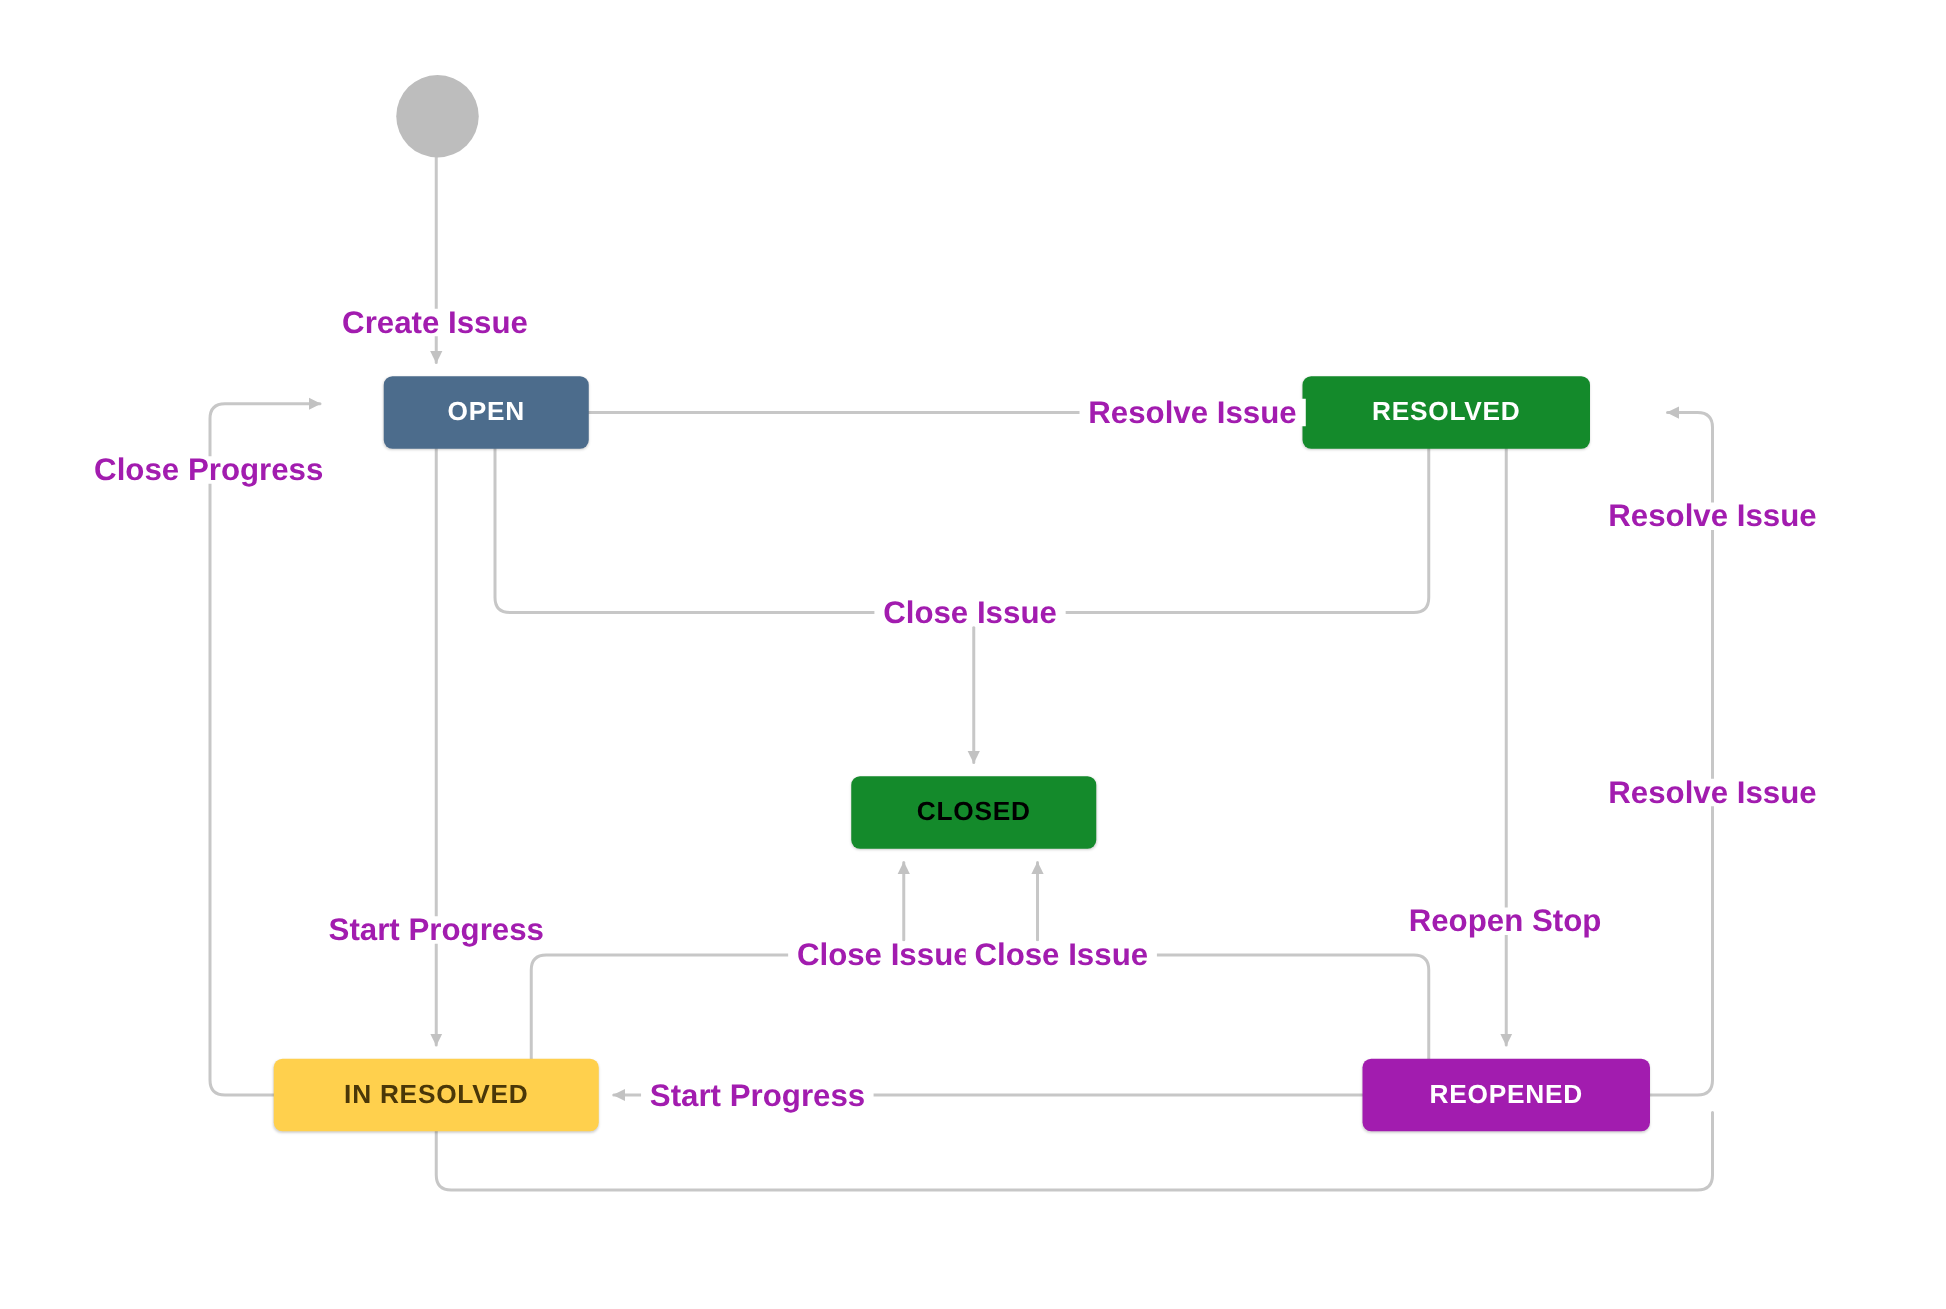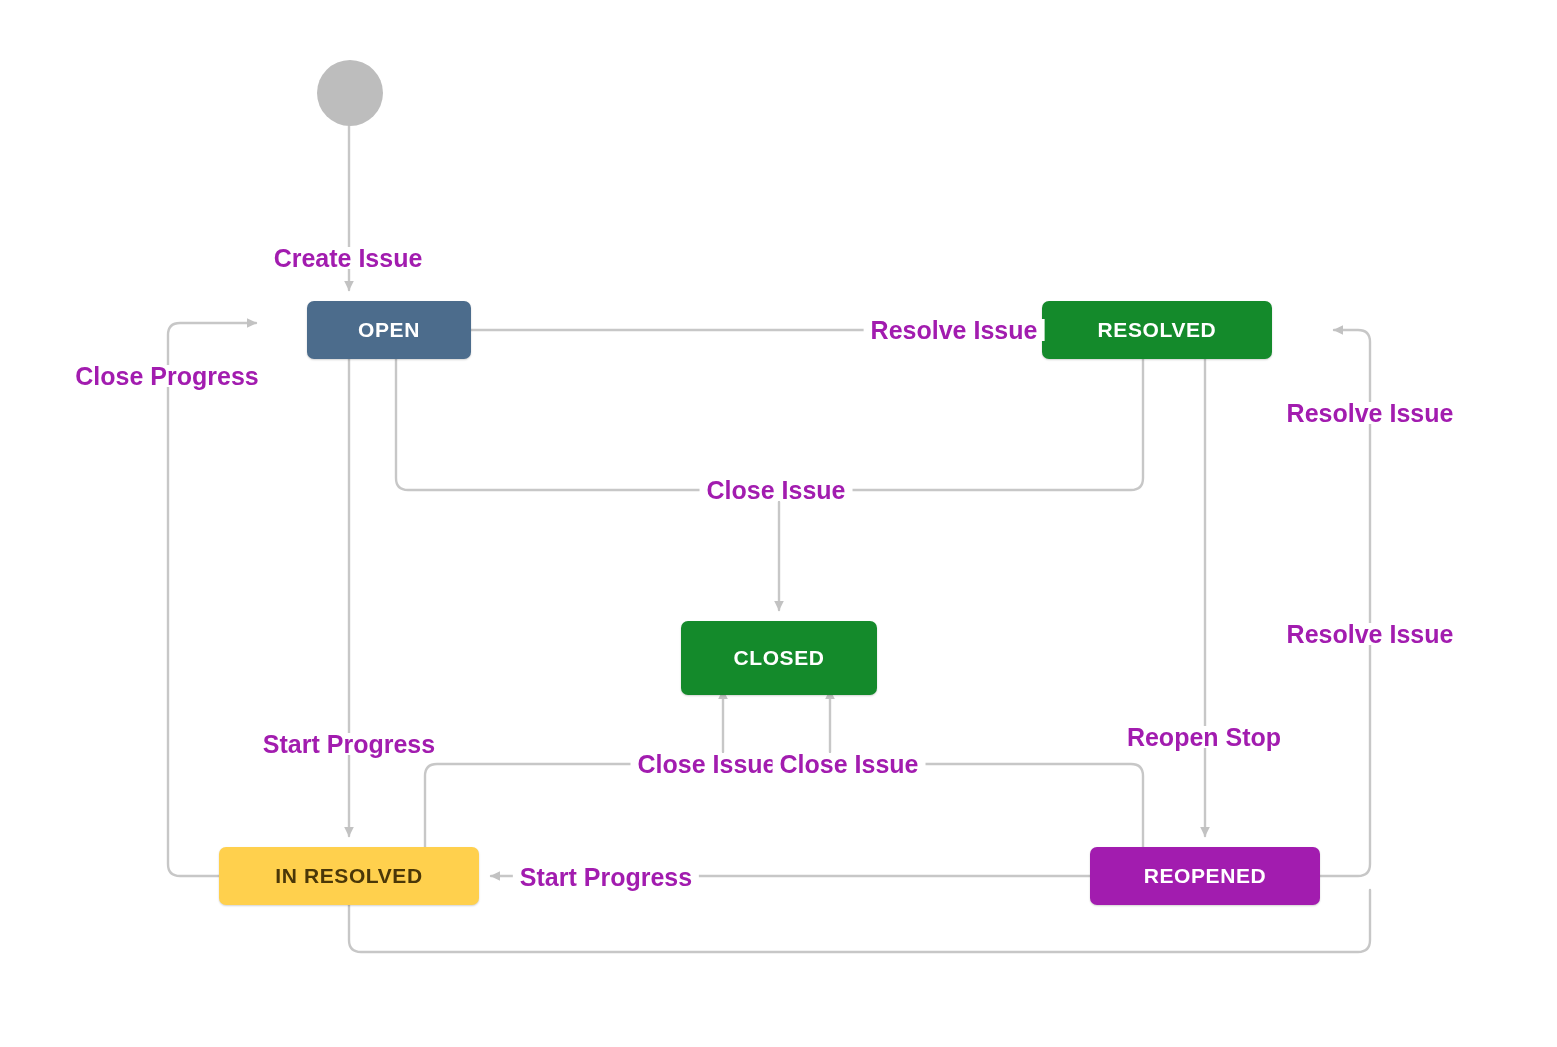--- a/index.html
+++ b/index.html
@@ -101,21 +101,21 @@
   <div class="start-node" style="left:317px; top:60px; width:66px; height:66px;"></div>
 
   <div class="node" style="left:268px; top:301px; width:164px; height:58px; background:#4c6c8c; color:#ffffff;margin-left:39px;">
     <span>OPEN</span>
   </div>
 
   <div class="node" style="left:1042px; top:301px; width:230px; height:58px; background:#148a2b; color:#ffffff;">
     <span>RESOLVED</span>
   </div>
 
-  <div class="node" style="left:681px; top:621px; width:196px; height:74px; background:#148a2b; color:#ffffff;">
+  <div class="node" style="left:681px; top:621px; width:196px; height:58px; background:#148a2b; color:#000000;">
     <span>CLOSED</span>
   </div>
 
   <div class="node" style="left:219px; top:847px; width:260px; height:58px; background:#ffd04d; color:#4a3708;">
     <span>IN RESOLVED</span>
   </div>
 
   <div class="node" style="left:1090px; top:847px; width:230px; height:58px; background:#a21caf; color:#ffffff;">
     <span>REOPENED</span>
   </div>

